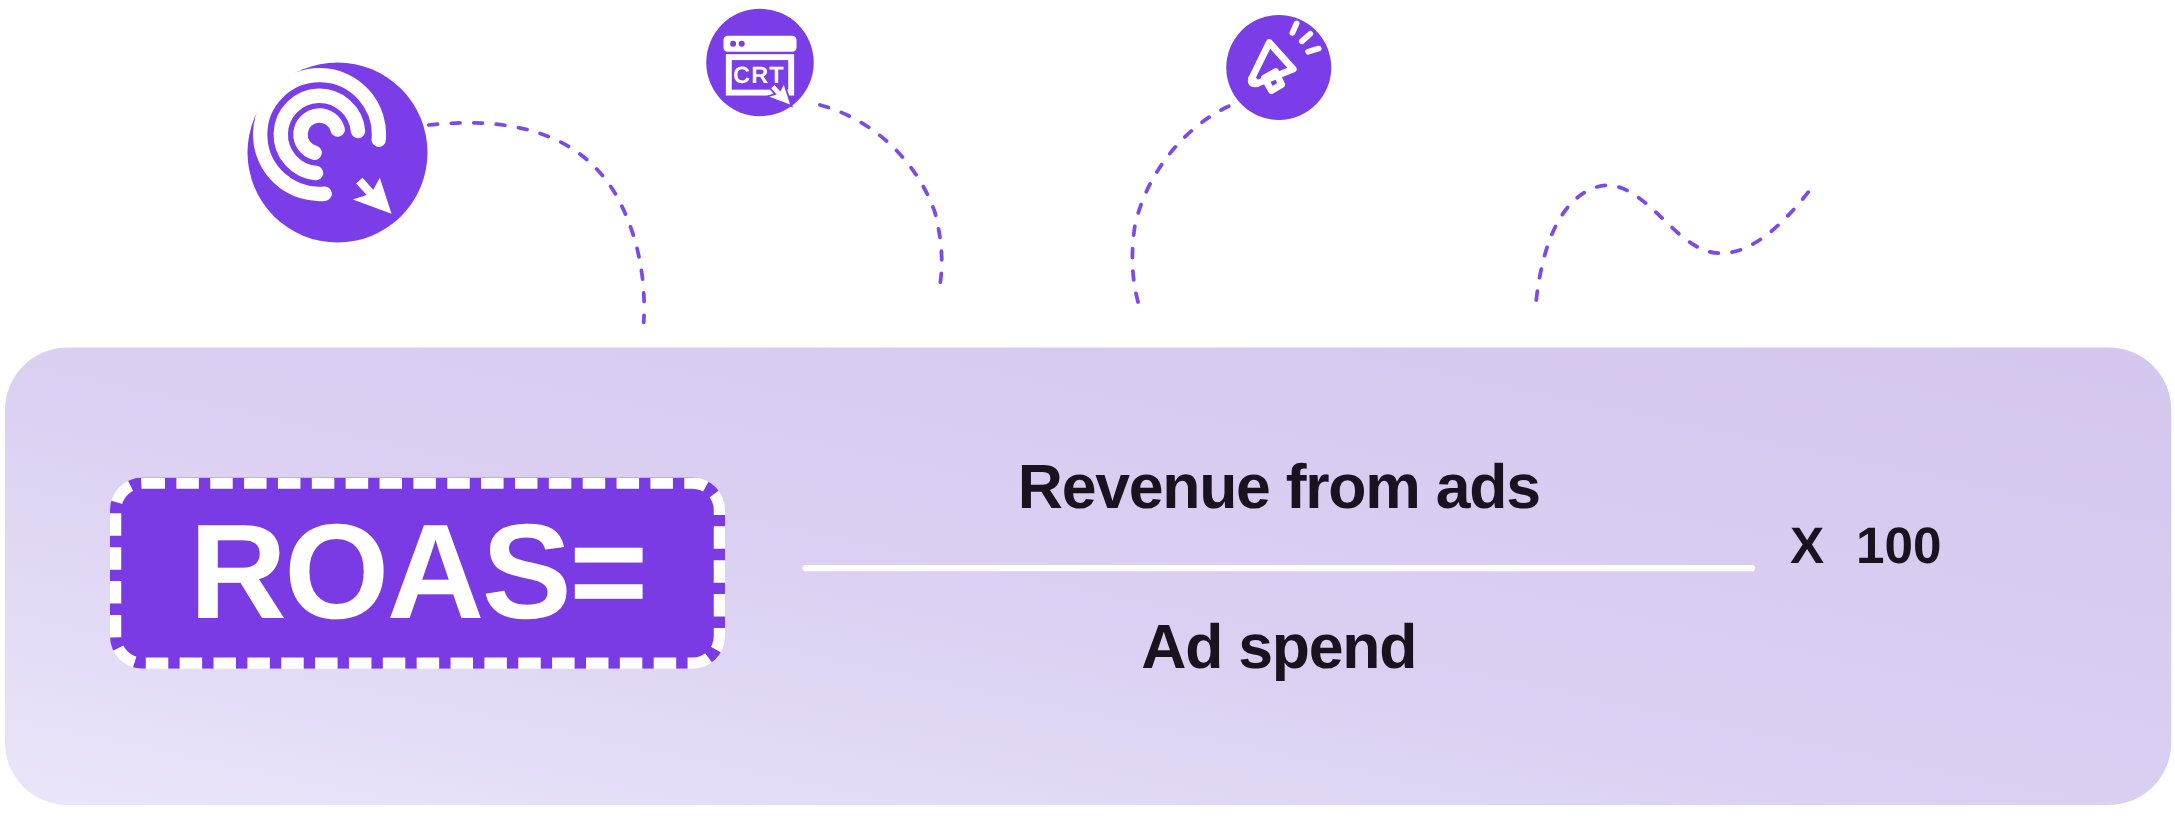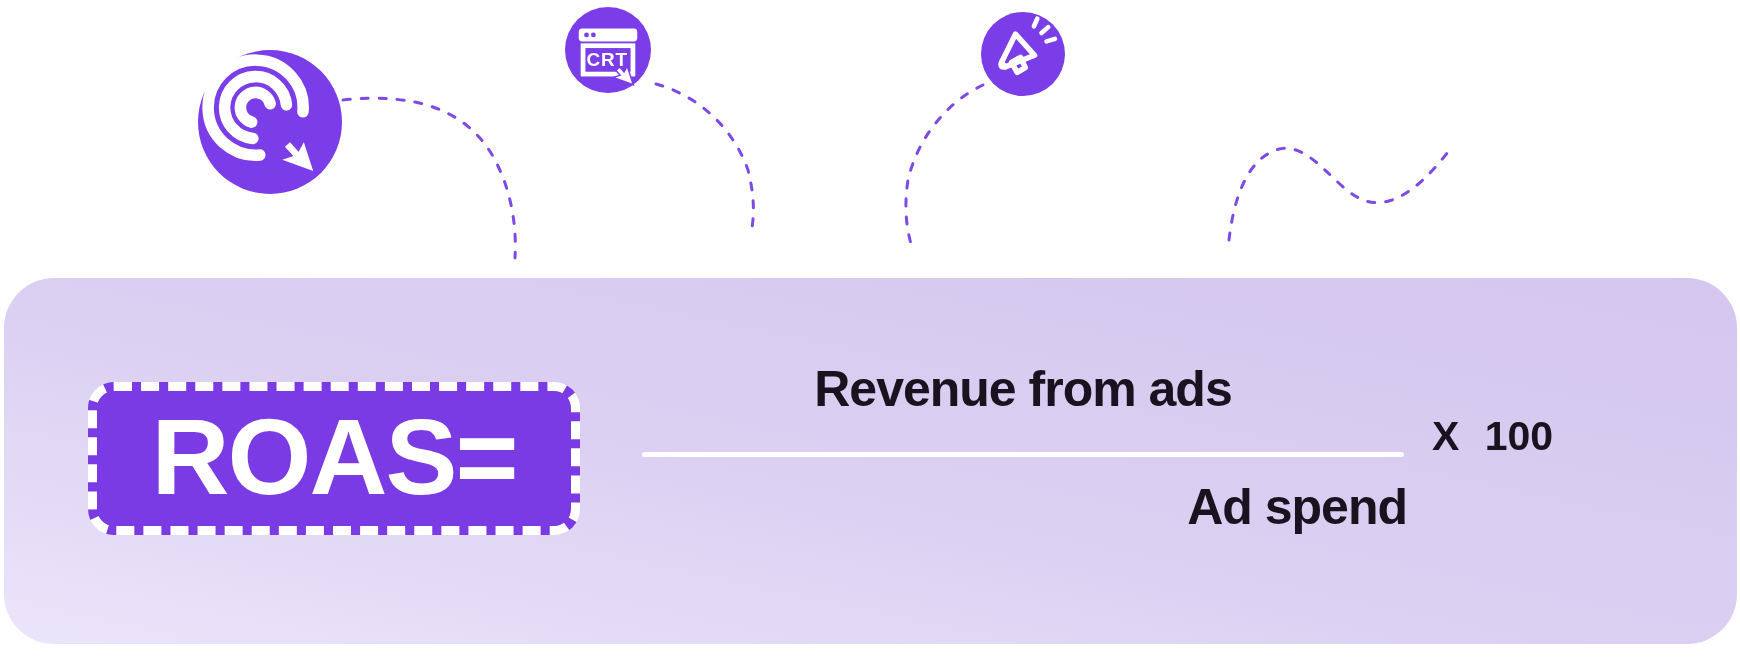--- a/index.html
+++ b/index.html
@@ -87,21 +87,21 @@
     left: 0;
     width: 100%;
     text-align: center;
     color: #18131f;
     font-size: 50px;
     font-weight: 700;
     letter-spacing: -1px;
     line-height: 1.1;
   }
   .numerator   { top: 84px; }
-  .denominator { top: 202px; text-align: right; }
+  .denominator { top: 212px; }
   .fraction-divider {
     position: absolute;
     left: 3px;
     top: 174px;
     width: 762px;
     height: 5px;
     background: #ffffff;
     border-radius: 3px;
   }
 

